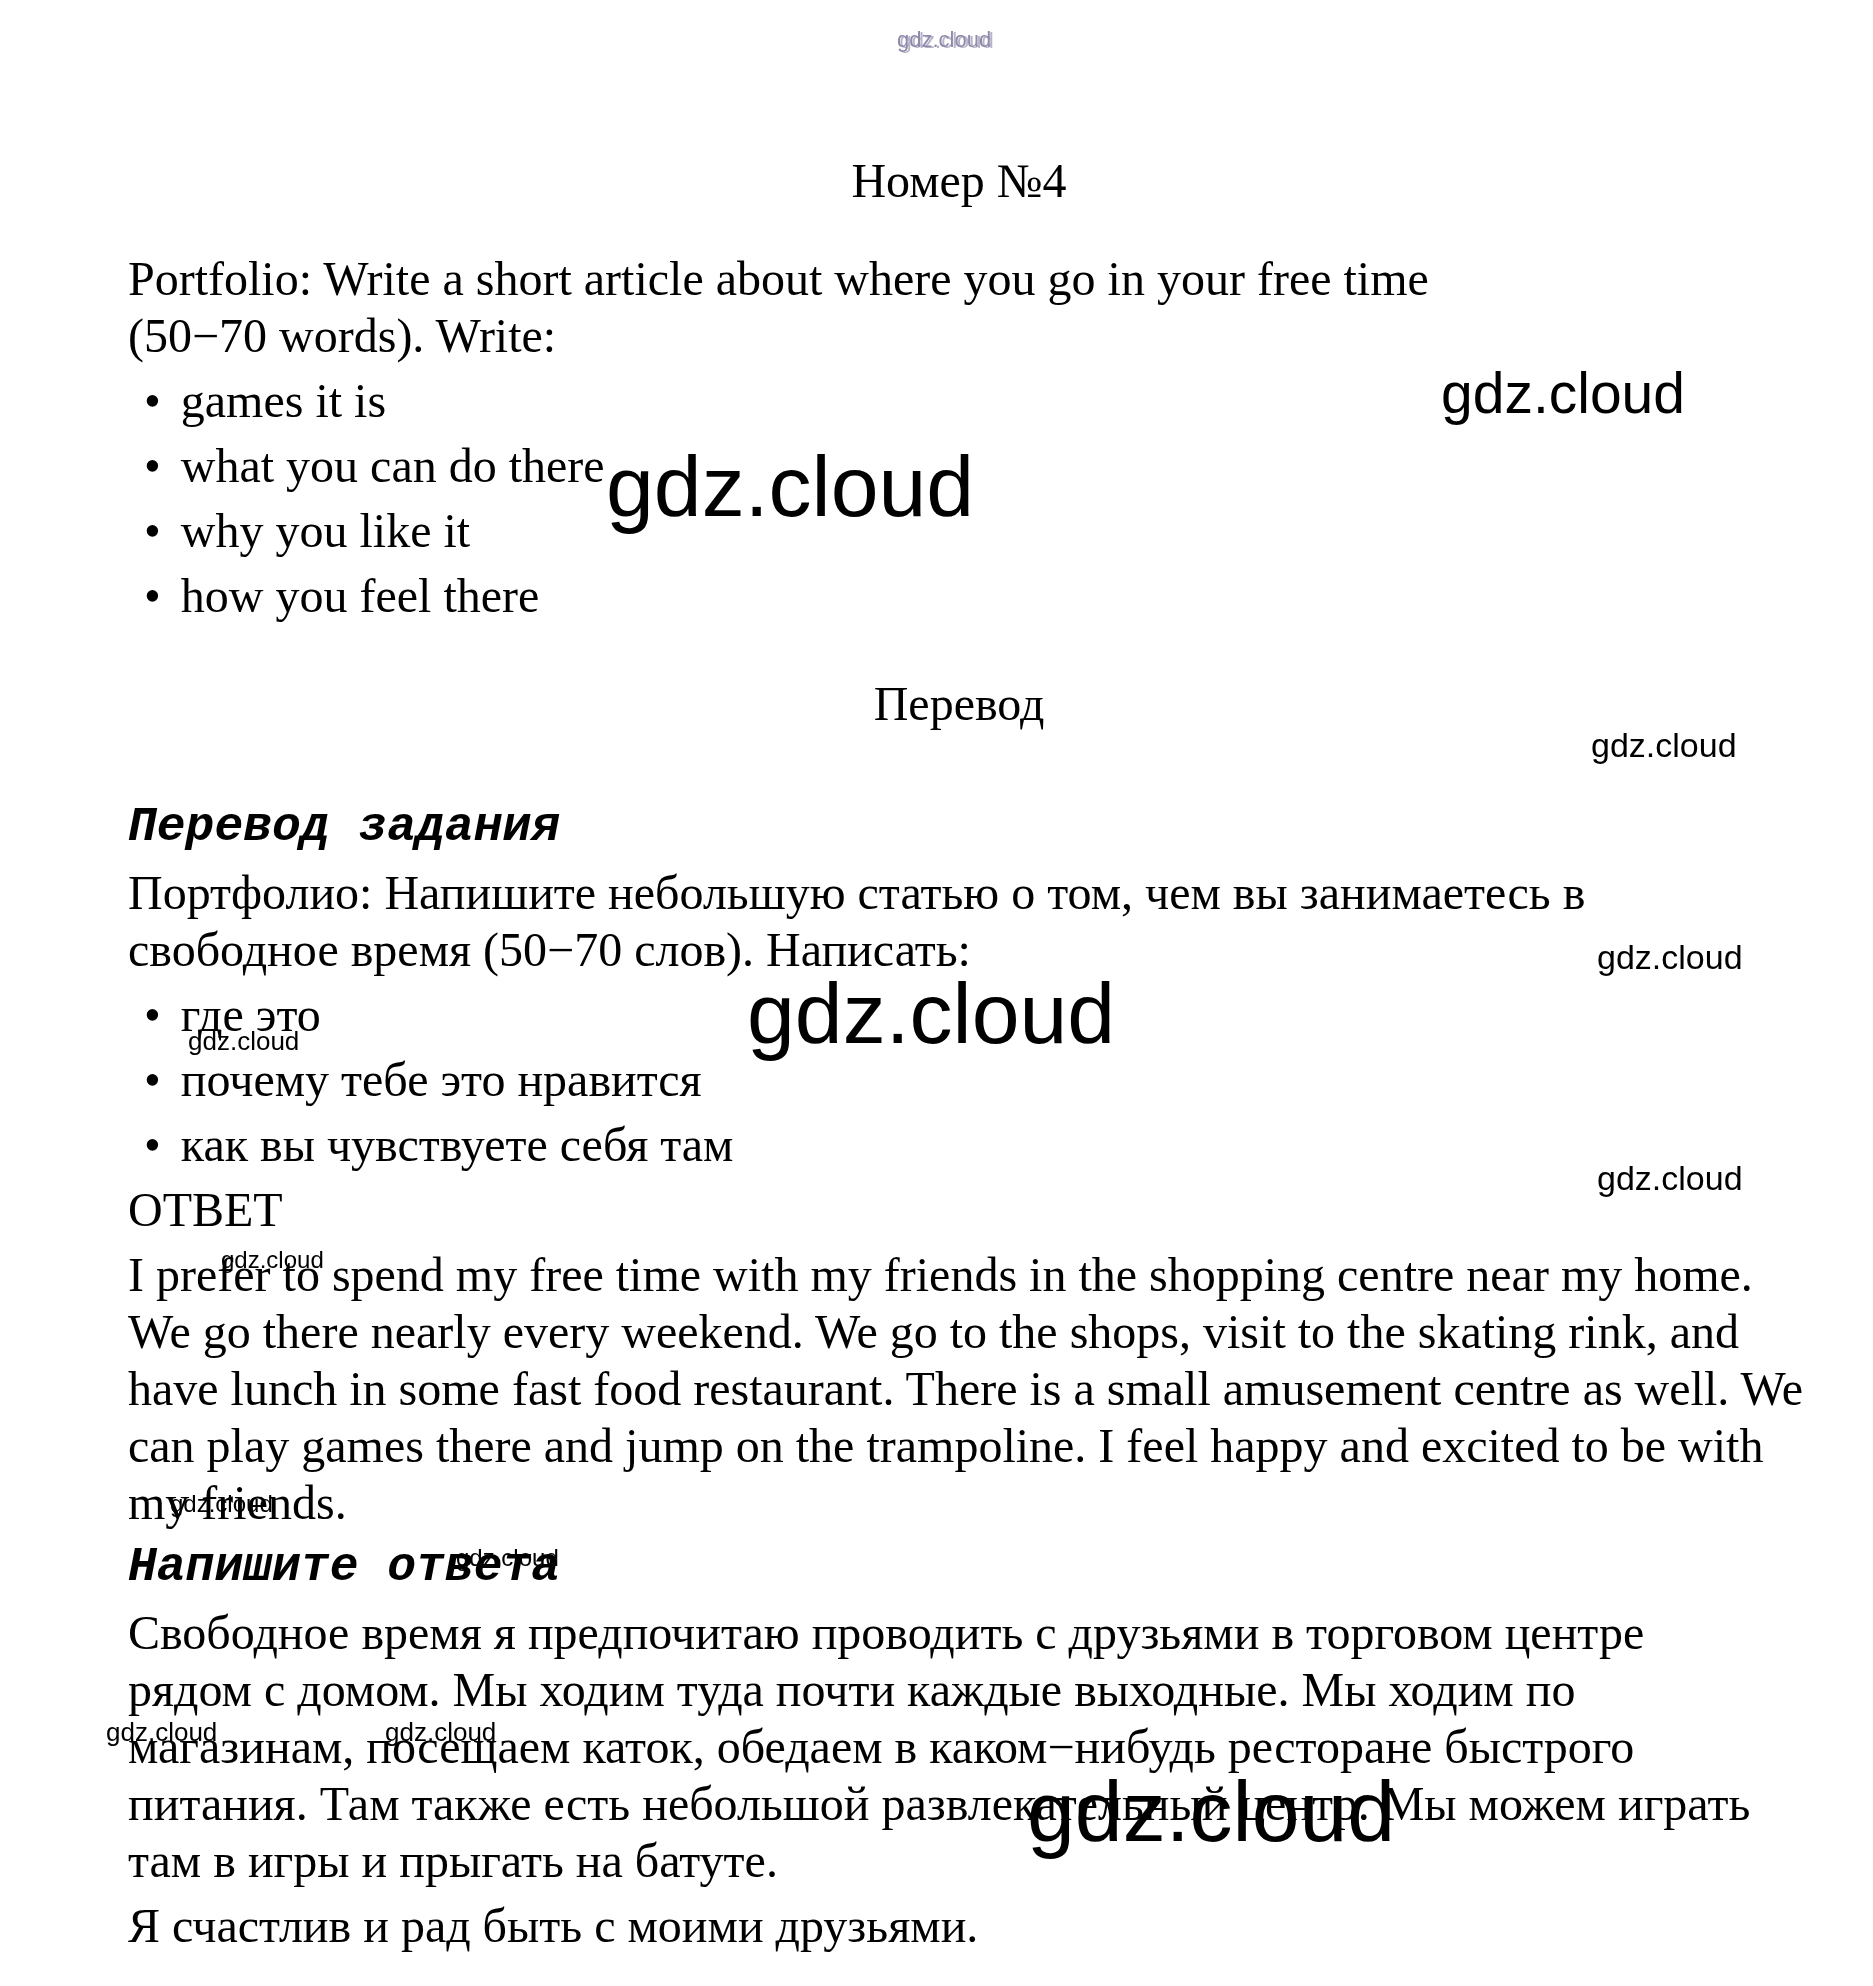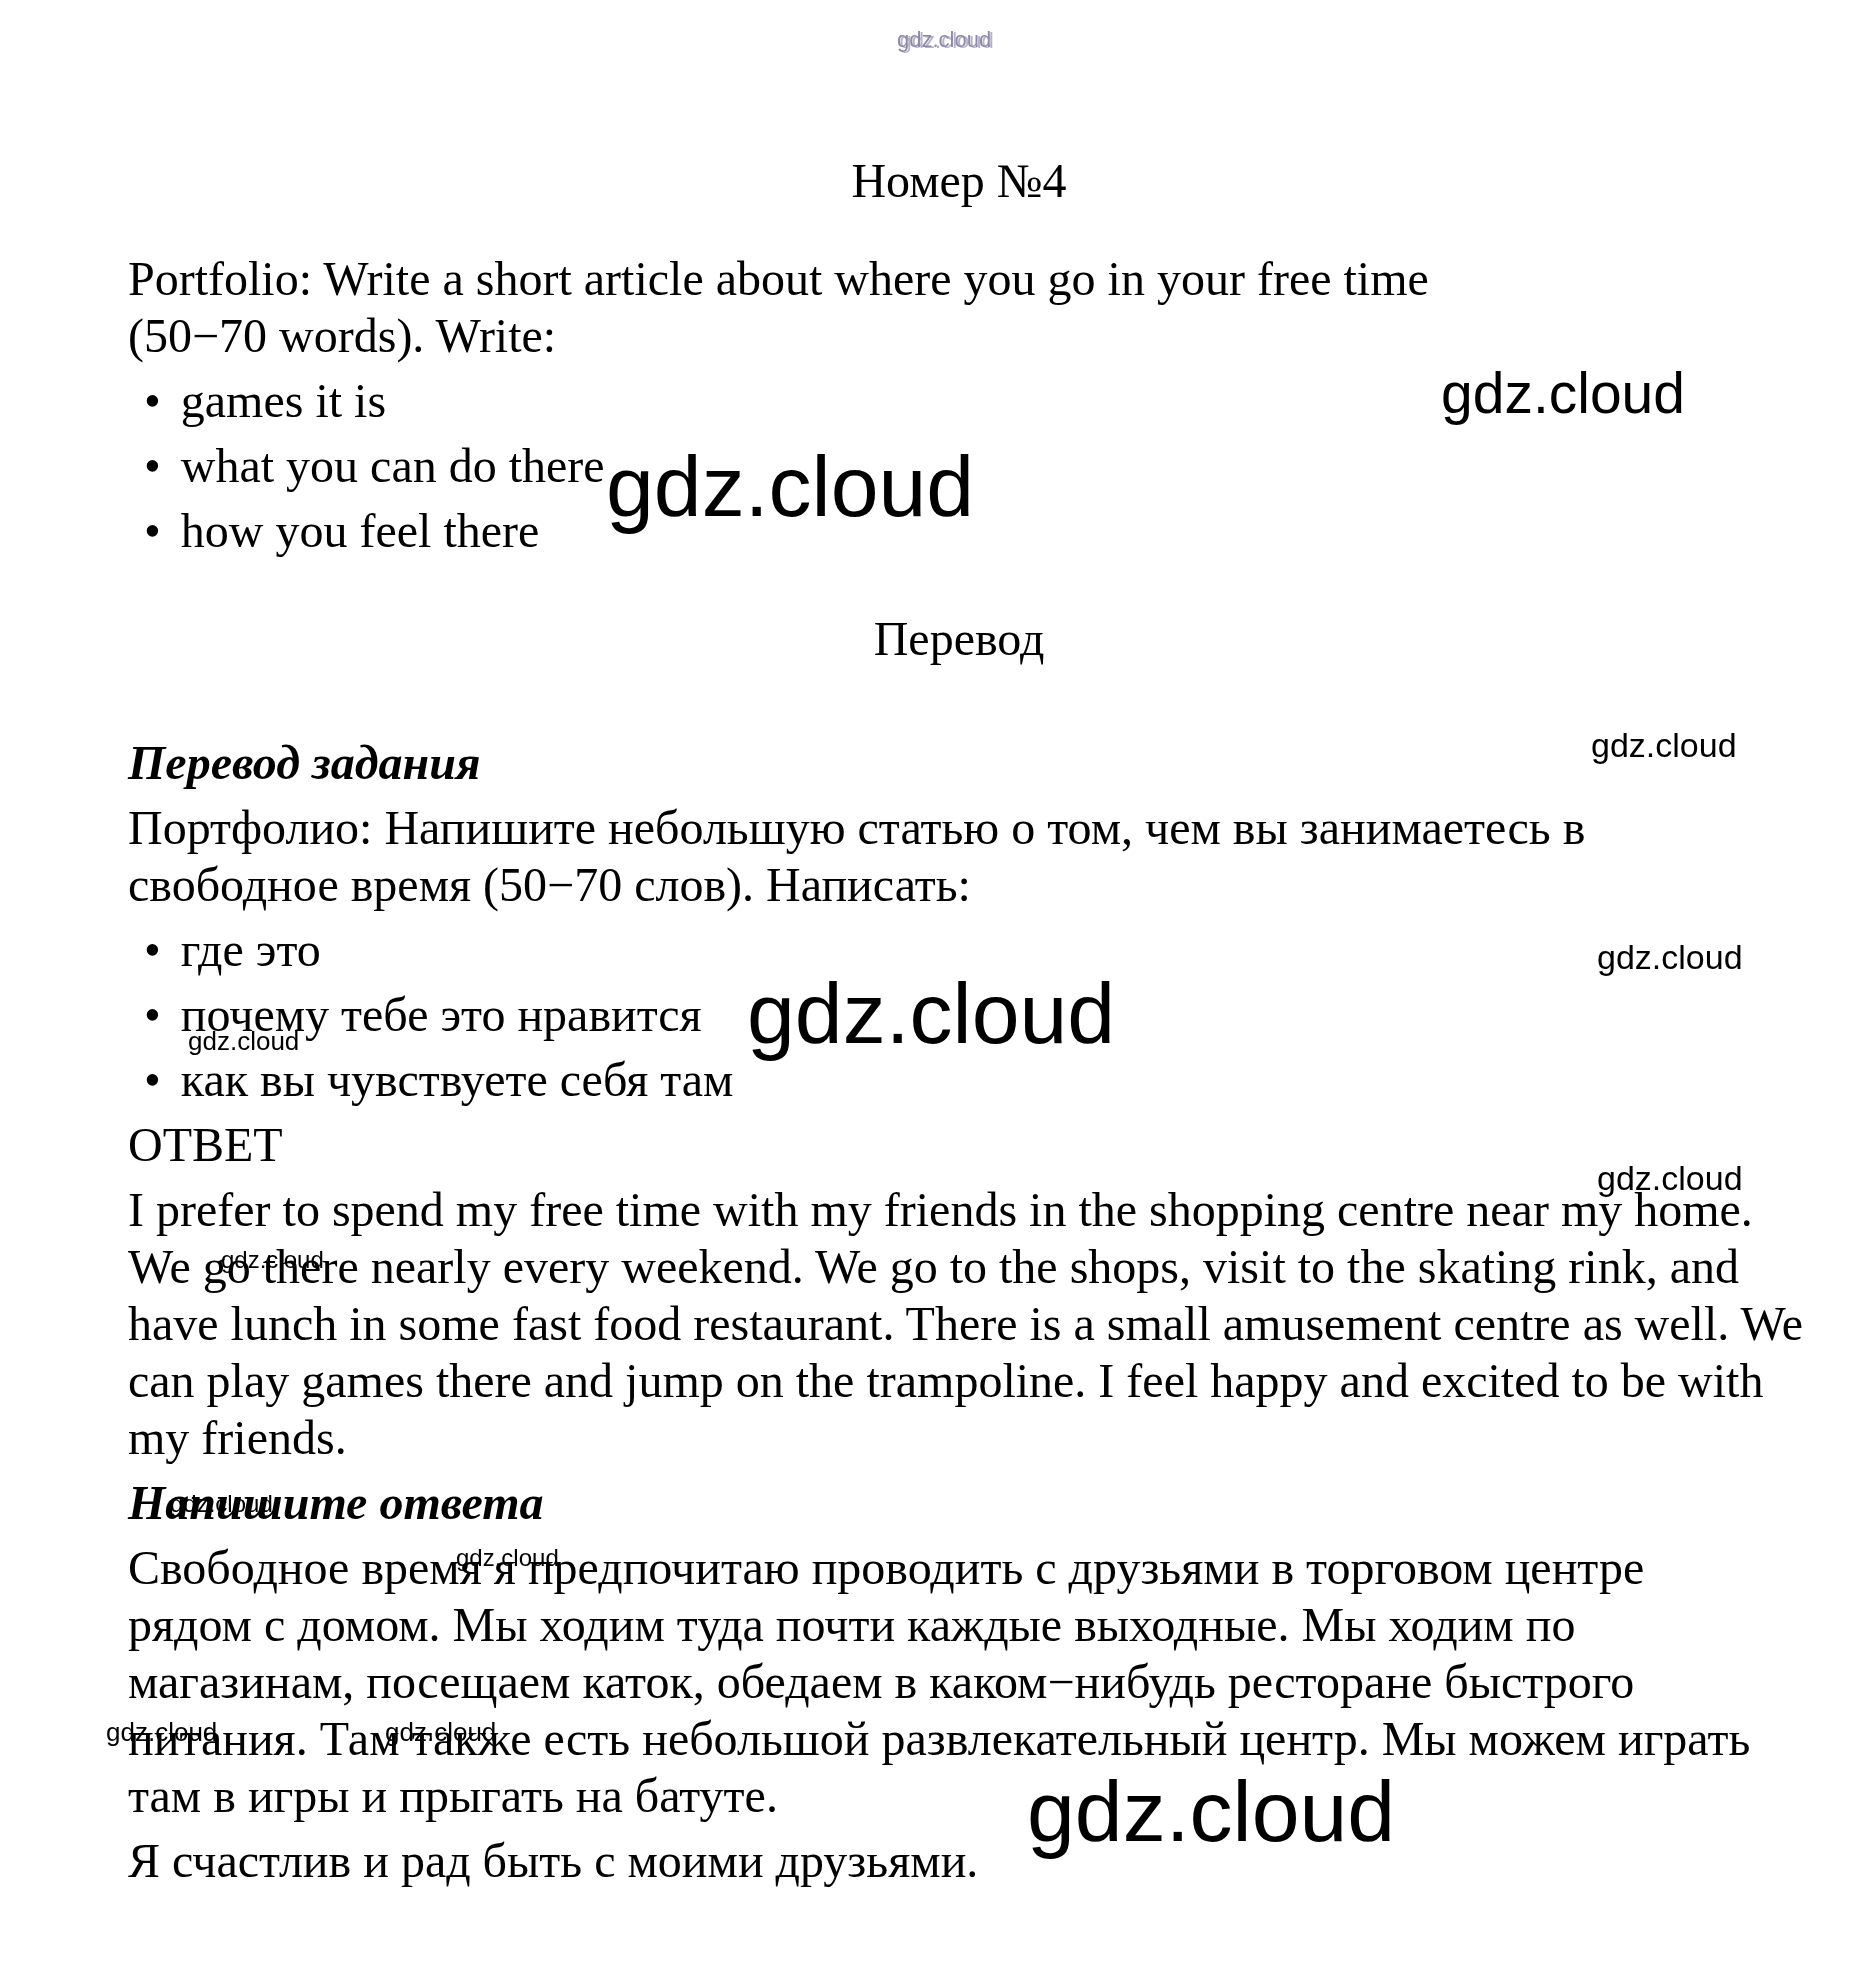--- a/index.html
+++ b/index.html
@@ -15,21 +15,21 @@
     position:absolute;
     left:96px; top:120px;
     width:1678px;
     font-size:48px;
     line-height:57px;
     z-index:2;
   }
   .centered { text-align:center; }
   .title { margin-bottom:41px; }
   .solution-heading { margin-top:51px; margin-bottom:67px; }
-  .heading-bi { font-weight:bold; font-style:italic; }
+  .heading-bi { font-weight:bold; font-style:italic;font-family:Liberation Mono, monospace; }
   .heading-b { font-weight:normal; }
   .p-task-en { width:1387px; }
   .p-task-ru { width:1627px; }
   .p-answer-en { width:1695px; }
   .p-answer-ru { width:1627px; }
   .bullet-mark { margin-right:12px; }
 
   
   .wm {
     position:absolute;
@@ -74,20 +74,21 @@
 
 <div class="content">
 
   <div class="centered title">Номер №4</div>
 
   <p class="p-task-en">Portfolio: Write a short article about where you go in your free time (50−70 words). Write:</p>
 
   <div>
     <div><span class="bullet-mark">•</span><span>games it is</span></div>
     <div><span class="bullet-mark">•</span><span>what you can do there</span></div>
+    <div><span class="bullet-mark">•</span><span>why you like it</span></div>
     <div><span class="bullet-mark">•</span><span>how you feel there</span></div>
   </div>
 
   <div class="centered solution-heading">Перевод</div>
 
   <div class="heading-bi">Перевод задания</div>
 
   <p class="p-task-ru">Портфолио: Напишите небольшую статью о том, чем вы занимаетесь в свободное время (50−70 слов). Написать:</p>
 
   <div>

